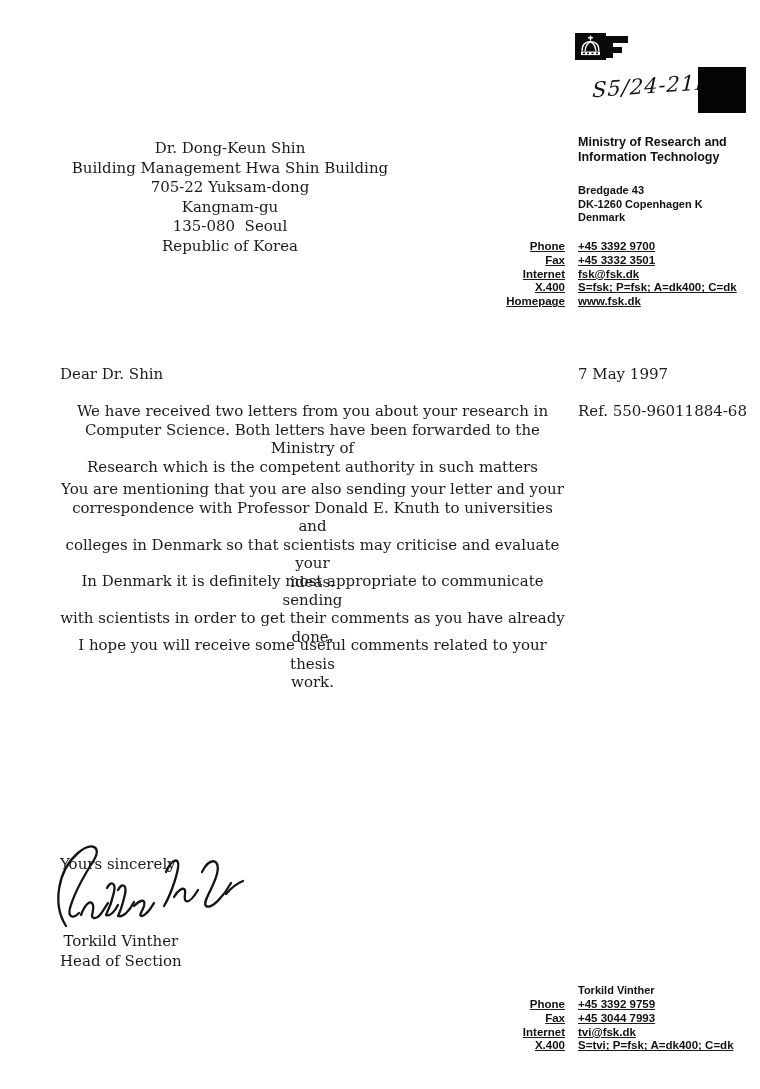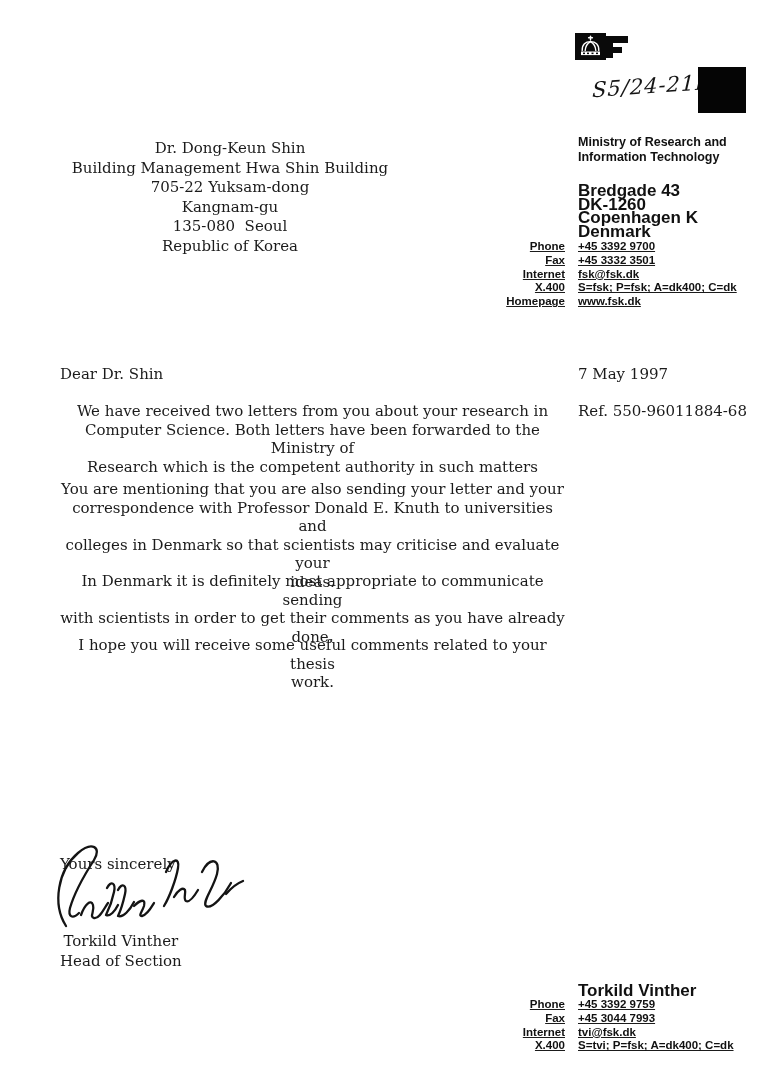--- a/index.html
+++ b/index.html
@@ -15,21 +15,21 @@
   .abs { position: absolute; }
 
   
   .serif      { font-family: "DejaVu Serif", serif; font-size: 15px; line-height: 18.6px; color: #1b1b1b; text-align: center; }
   .pre        { white-space: pre-wrap; }
   .recipient  { line-height: 19.5px; }
 
   
   .sans-b     { font-family: "Liberation Sans", sans-serif; font-weight: bold; color: #111; }
   .ministry   { font-size: 12.5px; line-height: 15px; }
-  .addr       { font-size: 17px; line-height: 13.6px; }
+  .addr       { font-size: 11px; line-height: 13.6px; }
 
   .contact-rows { display: flex; flex-direction: column; text-decoration: underline; }
   .contact-row  { display: flex; font-family: "Liberation Sans", sans-serif; font-weight: bold; font-size: 11.5px; line-height: 13.8px; color: #111; }
   .contact-row .lbl { width: 125px; text-align: right; }
   .contact-row .val { margin-left: 13px; }
 
   
   .logo-box { width: 31px; height: 27px; background: #0a0a0a; }
   .logo-f   { top: 2px; left: 30px; }
 

